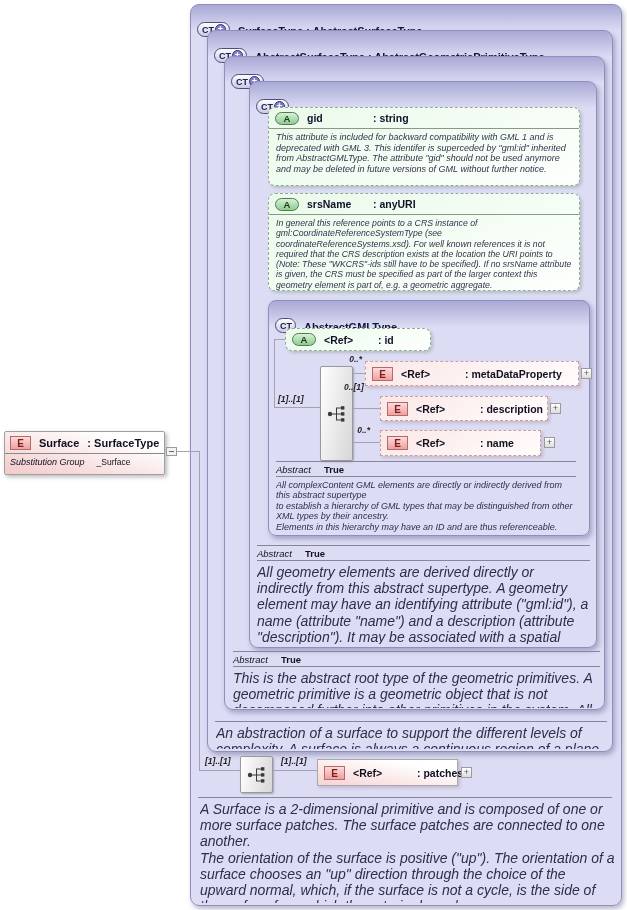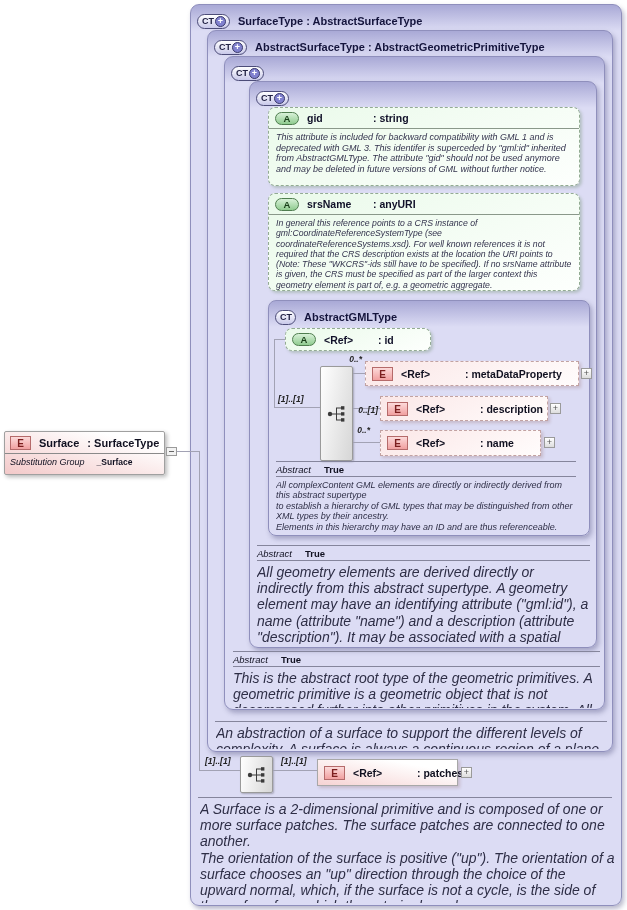--- a/index.html
+++ b/index.html
@@ -3,21 +3,21 @@
 <meta charset="utf-8">
 <style>
   * { margin:0; padding:0; box-sizing:border-box; }
   html,body { width:627px; height:910px; background:#ffffff;
     font-family:"Liberation Sans", sans-serif; position:relative; overflow:hidden; }
 
   
   .ctbox { position:absolute; border:1px solid #8f8fbc; border-radius:9px;
     background:linear-gradient(to bottom, #a9a9d6 0px, #dcdcf4 26px);
     box-shadow:2px 3px 5px rgba(95,95,140,0.45); }
-  .ct-title { display:flex; align-items:center; gap:8px; height:32px; padding-left:6px;
+  .ct-title { display:flex; align-items:flex-end; gap:8px; height:32px; padding-left:6px;
     font-size:11px; font-weight:bold; color:#14143c; white-space:nowrap; }
   .ct-pill { display:inline-flex; align-items:center; height:15px; padding:0 3px 0 4px;
     border:1px solid #4c4c78; border-radius:8px;
     background:linear-gradient(#ffffff,#c9c9ea); font-size:9px; font-weight:bold; color:#222244; }
   .ct-plus { display:inline-block; width:11px; height:11px; margin-left:1px; border-radius:50%;
     background:#8181cf; border:1px solid #39396b; color:#ffffff; font-size:9px; line-height:9px;
     text-align:center; font-weight:bold; }
 
   
   .attrbox { position:absolute; border:1px dashed #93ab93; border-radius:7px;
@@ -70,21 +70,21 @@
   .surfacebox { position:absolute; left:4px; top:431px; width:161px; height:44px;
     border:1px solid #a0a0a0; border-radius:2px;
     background:linear-gradient(to top right,#f3c9c9,#ffffff 80%);
     box-shadow:2px 2px 4px rgba(0,0,0,0.28); }
   .surfacebox .trow { display:flex; align-items:center; gap:8px; height:22px; padding:0 5px;
     font-size:11px; font-weight:bold; color:#101020; border-bottom:1px solid #8a8a8a;
     white-space:nowrap; }
   .surfacebox .srow { display:flex; align-items:baseline; gap:12px; padding:3px 0 0 5px;
     white-space:nowrap; }
   .surfacebox .sg-lbl { font-size:9px; font-style:italic; color:#101020; }
-  .surfacebox .sg-val { font-size:8.5px; font-weight:bold; color:#101020; }
+  .surfacebox .sg-val { font-size:8.5px; font-weight:normal; color:#101020; }
 </style>
 </head>
 <body>
 
 <div class="ctbox" style="left:190px; top:4px; width:432px; height:902px;">
   <div class="ct-title">
     <span class="ct-pill">
         <span>CT</span>
         <span class="ct-plus">+</span>
       </span>
@@ -191,21 +191,21 @@
 <div class="expand" style="left:544px; top:437px;">+</div>
 
 <div class="conn" style="left:274px; top:339px; width:11px; height:1px;"></div>
 <div class="conn" style="left:274px; top:339px; width:1px; height:69px;"></div>
 <div class="conn" style="left:275px; top:407px; width:45px; height:1px;"></div>
 <div class="conn" style="left:353px; top:373px; width:12px; height:1px;"></div>
 <div class="conn" style="left:353px; top:408px; width:27px; height:1px;"></div>
 <div class="conn" style="left:353px; top:442px; width:27px; height:1px;"></div>
 <div class="card" style="left:278px; top:394px;">[1]..[1]</div>
 <div class="card" style="left:336px; top:354px; width:26px; text-align:right;">0..*</div>
-<div class="card" style="left:344px; top:405px; width:34px; text-align:right;">0..[1]</div>
+<div class="card" style="left:344px; top:382px; width:34px; text-align:left;">0..[1]</div>
 <div class="card" style="left:344px; top:425px; width:26px; text-align:right;">0..*</div>
 
 <div class="sep" style="left:276px; top:461px; width:300px;"></div>
 <div class="abstract-row" style="left:276px; top:464px;">
   <span class="lbl">Abstract</span>
   <span class="val">True</span>
 </div>
 <div class="sep" style="left:276px; top:476px; width:300px;"></div>
 <div class="doc" style="left:276px; top:480px; width:302px; height:52px; font-size:9px;">All complexContent GML elements are directly or indirectly derived from this abstract supertype
 to establish a hierarchy of GML types that may be distinguished from other XML types by their ancestry.

